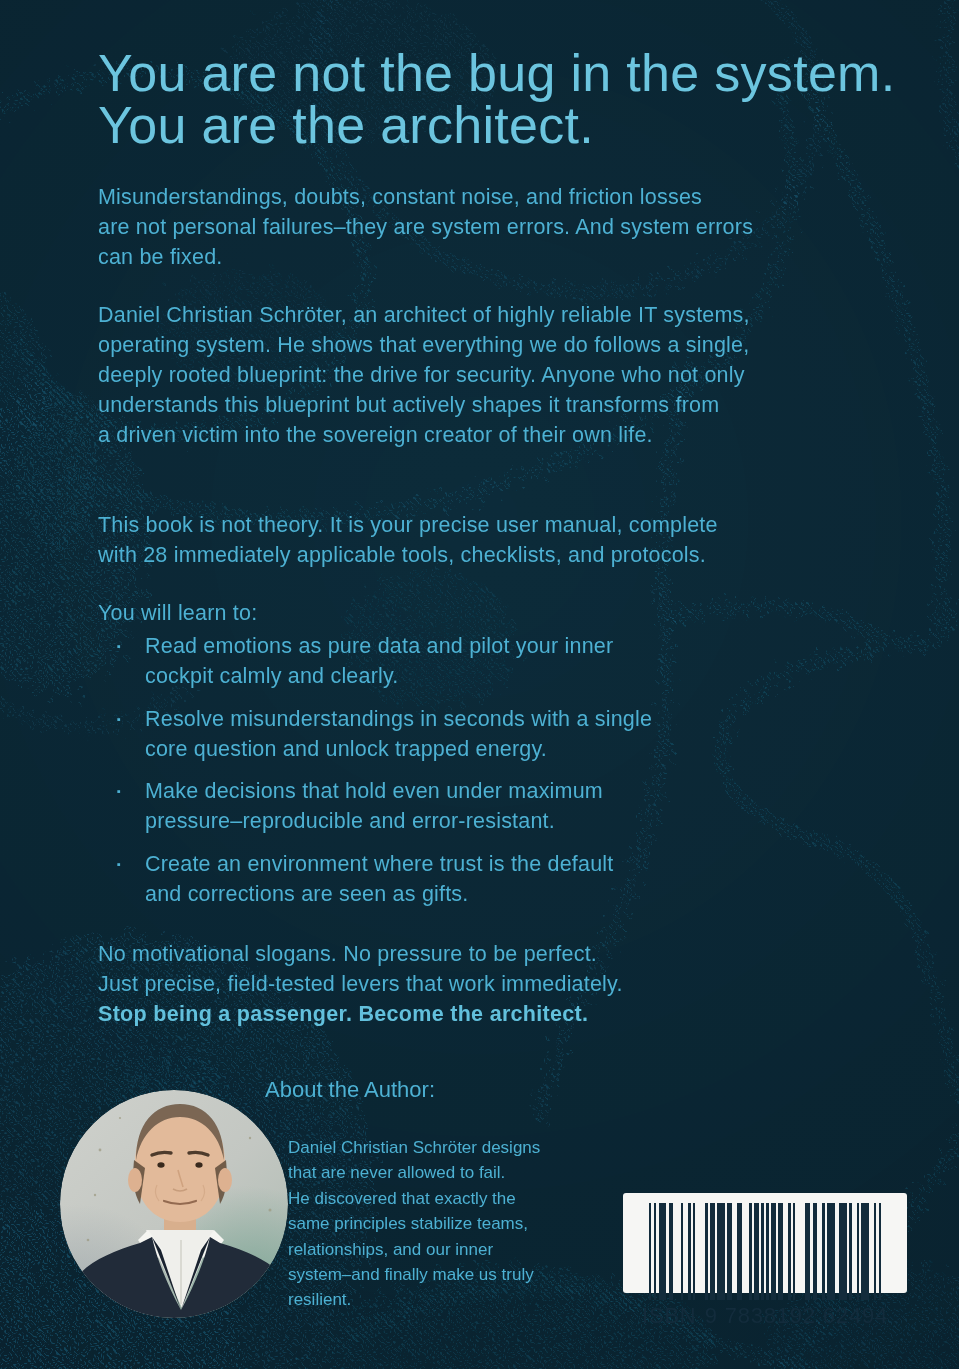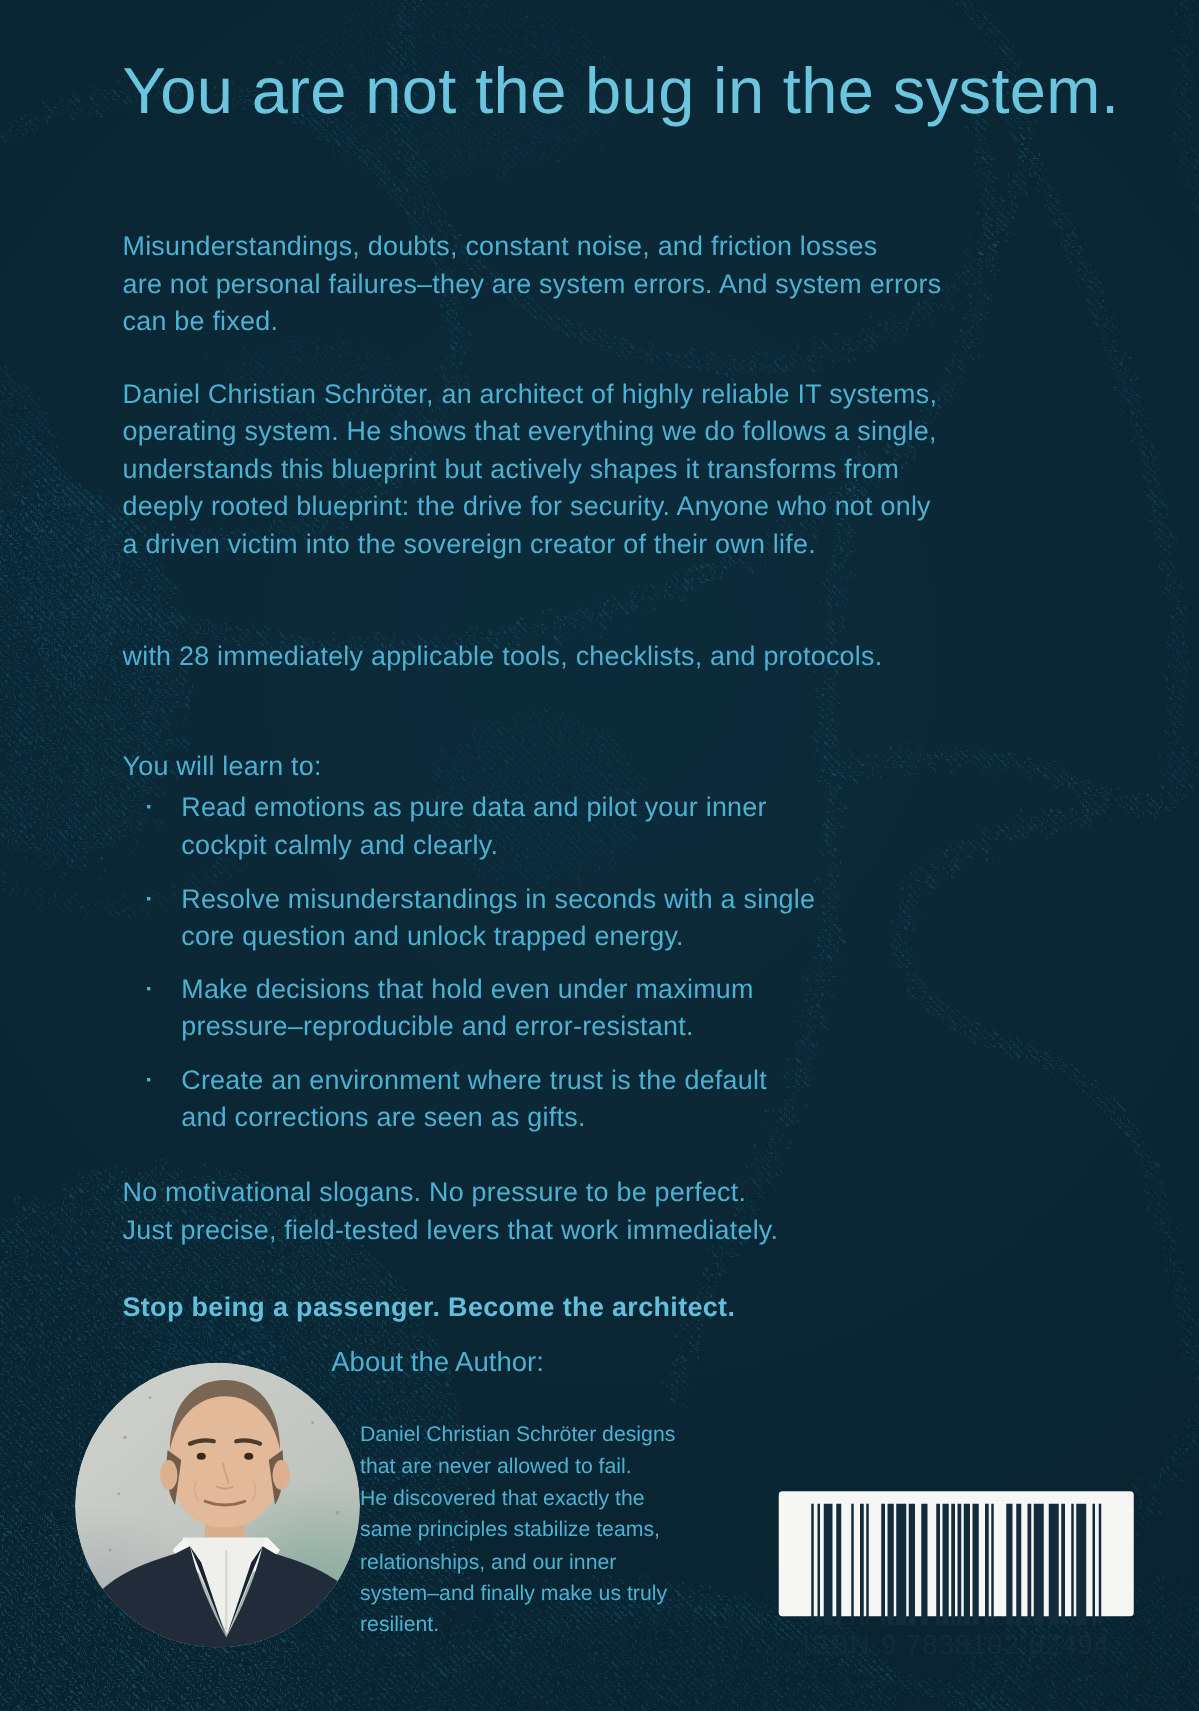--- a/index.html
+++ b/index.html
@@ -35,21 +35,21 @@
   .learn-intro{top:598px;}
   .bullet-list{left:117px;top:631px;width:700px;}
   .bullet-item{display:flex;margin-bottom:12.5px;}
   .bullet-marker{
     flex:0 0 28px;width:28px;line-height:30px;font-size:11px;
     color:var(--body-text,#4db1d3);
   }
   .bullet-text{flex:1;}
   .closing{top:939px;}
   .closing-bold{
-    font-weight:700;color:var(--emphasis,#62c0dc);letter-spacing:0.3px;margin-top:32px;
+    font-weight:700;color:var(--emphasis,#62c0dc);letter-spacing:0.3px;
   }
   .about-heading{
     left:265px;top:1078px;
     font-size:22px;line-height:24px;
     color:var(--body-text,#4db1d3);
   }
   .bio-wrap{
     left:60px;top:1090px;width:560px;height:260px;
     font-size:17px;line-height:25.4px;
     color:var(--body-text,#4db1d3);
@@ -132,37 +132,39 @@
     <g fill="url(#dotsB)" filter="url(#rough)">
       <ellipse cx="60" cy="470" rx="40" ry="80" opacity="0.35"></ellipse>
       <ellipse cx="170" cy="1100" rx="60" ry="50" opacity="0.30"></ellipse>
     </g>
   </svg>
 
   <div class="vignette"></div>
 
   <div class="abs headline">
       <div>You are not the bug in the system.</div>
+      <div>You are the architect.</div>
     </div>
 
   <div class="abs body-block p1">
       <div>Misunderstandings, doubts, constant noise, and friction losses</div>
       <div>are not personal failures–they are system errors. And system errors</div>
       <div>can be fixed.</div>
     </div>
 
   <div class="abs body-block p2">
       <div>Daniel Christian Schröter, an architect of highly reliable IT systems,</div>
       <div>operating system. He shows that everything we do follows a single,</div>
+      <div>deeply rooted blueprint: the drive for security. Anyone who not only</div>
       <div>understands this blueprint but actively shapes it transforms from</div>
-      <div>deeply rooted blueprint: the drive for security. Anyone who not only</div>
       <div>a driven victim into the sovereign creator of their own life.</div>
     </div>
 
   <div class="abs body-block p3">
+      <div>This book is not theory. It is your precise user manual, complete</div>
       <div>with 28 immediately applicable tools, checklists, and protocols.</div>
     </div>
 
   <div class="abs body-block learn-intro">You will learn to:</div>
 
   <div class="abs body-block bullet-list">
     <div class="bullet-item">
       <span class="bullet-marker">▪</span>
       <div class="bullet-text">
           <div>Read emotions as pure data and pilot your inner</div>

